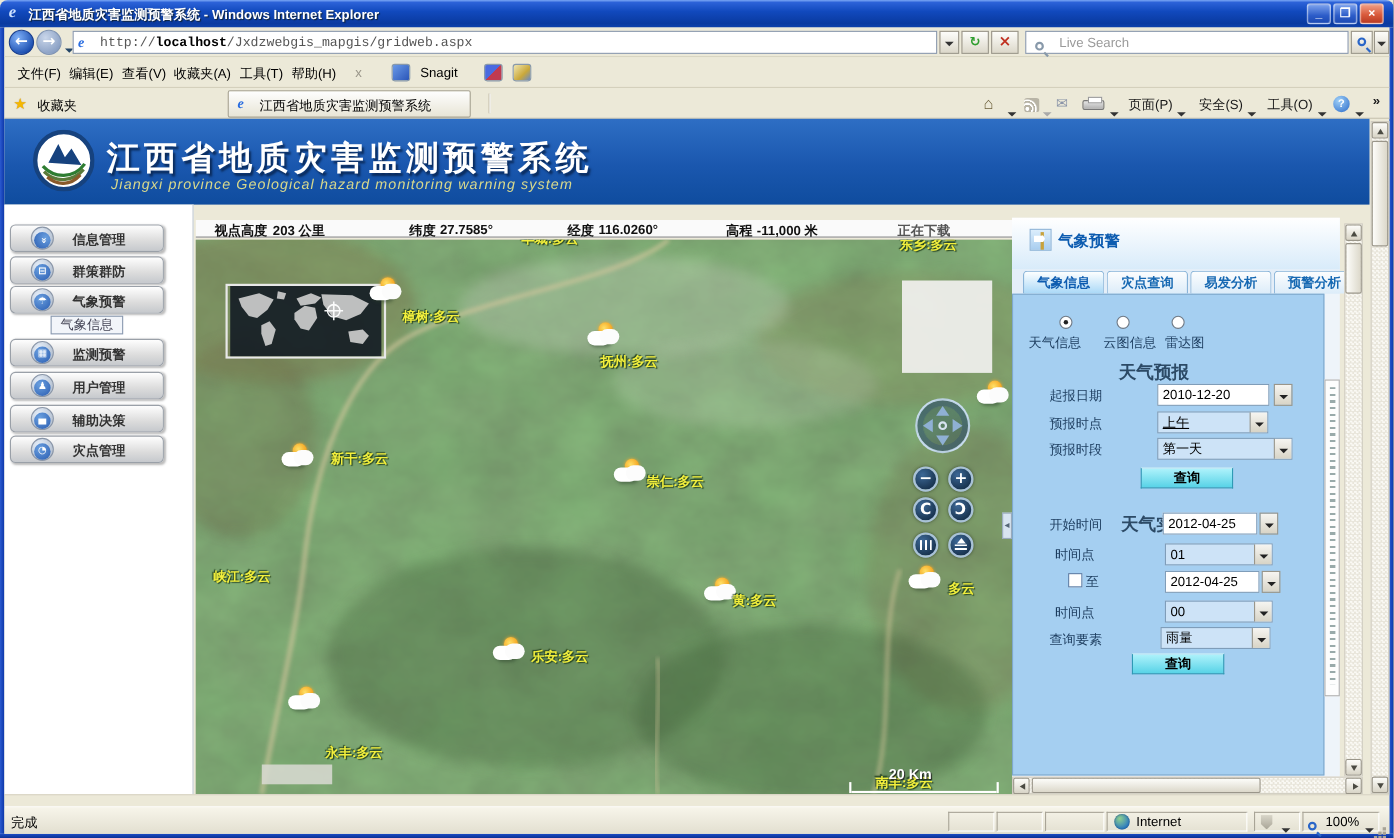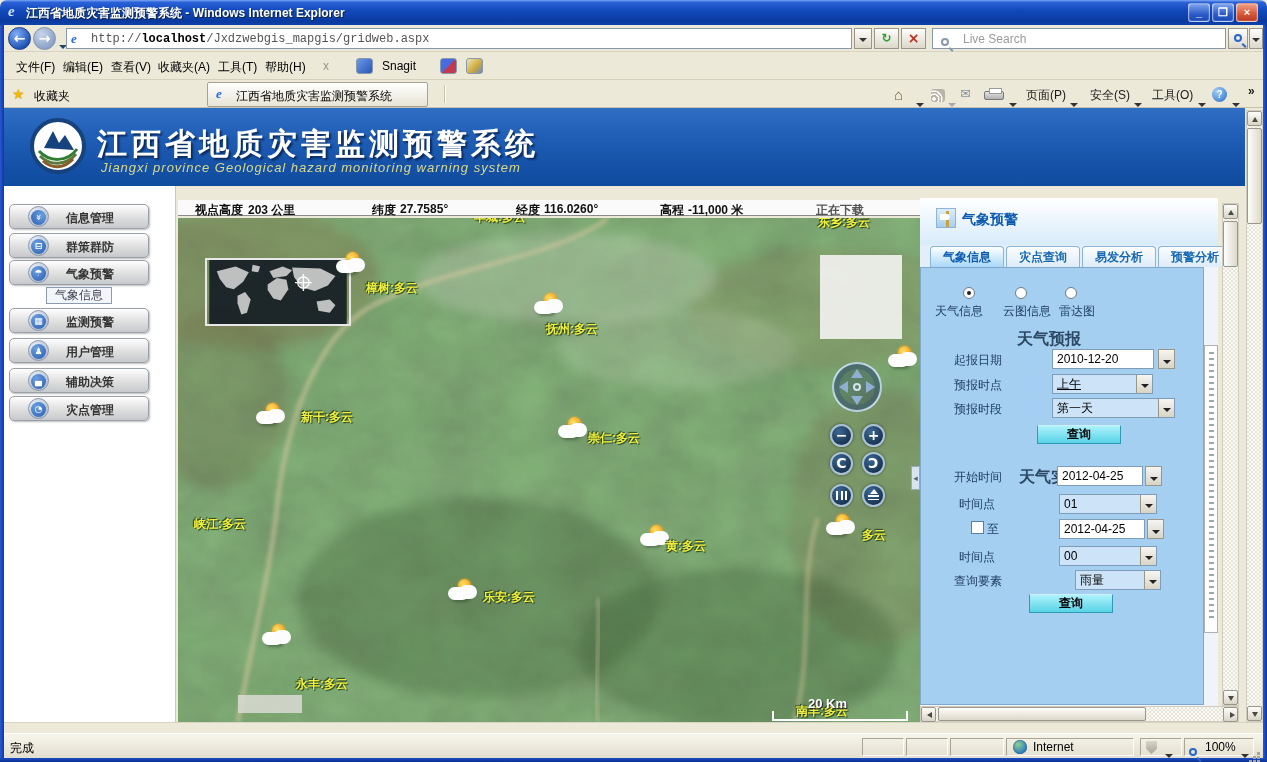--- a/index.html
+++ b/index.html
@@ -495,21 +495,21 @@
       <div class="dbtn" style="left:224px;top:198px;"><i class="tri-d"></i></div>
       <span class="plabel" style="left:38px;top:228px;">时间点</span>
       <div class="combo" style="left:138px;top:226px;width:98px;"><span>01</span><span class="carrow"><i class="tri-d"></i></span></div>
       <span class="checkbox" style="left:50px;top:253px;"></span>
       <span class="plabel" style="left:66px;top:253px;">至</span>
       <div class="combo white" style="left:138px;top:251px;width:86px;"><span>2012-04-25</span></div>
       <div class="dbtn" style="left:226px;top:251px;"><i class="tri-d"></i></div>
       <span class="plabel" style="left:38px;top:281px;">时间点</span>
       <div class="combo" style="left:138px;top:278px;width:98px;"><span>00</span><span class="carrow"><i class="tri-d"></i></span></div>
       <span class="plabel" style="left:33px;top:305px;">查询要素</span>
-      <div class="combo" style="left:154px;top:302px;width:86px;"><span>雨量</span><span class="carrow"><i class="tri-d"></i></span></div>
+      <div class="combo" style="left:134px;top:302px;width:100px;"><span>雨量</span><span class="carrow"><i class="tri-d"></i></span></div>
       <div class="qbtn" style="left:108px;top:326px;">查询</div>
     </div>
   </div>
 
   <div class="abs vstrip"></div>
 
   <div class="abs sb-v" style="left:1222px;top:203px;height:503px;">
     <div class="sb-btn" style="left:0;top:0;">
         <span class="t t-up"></span>
       </div>

